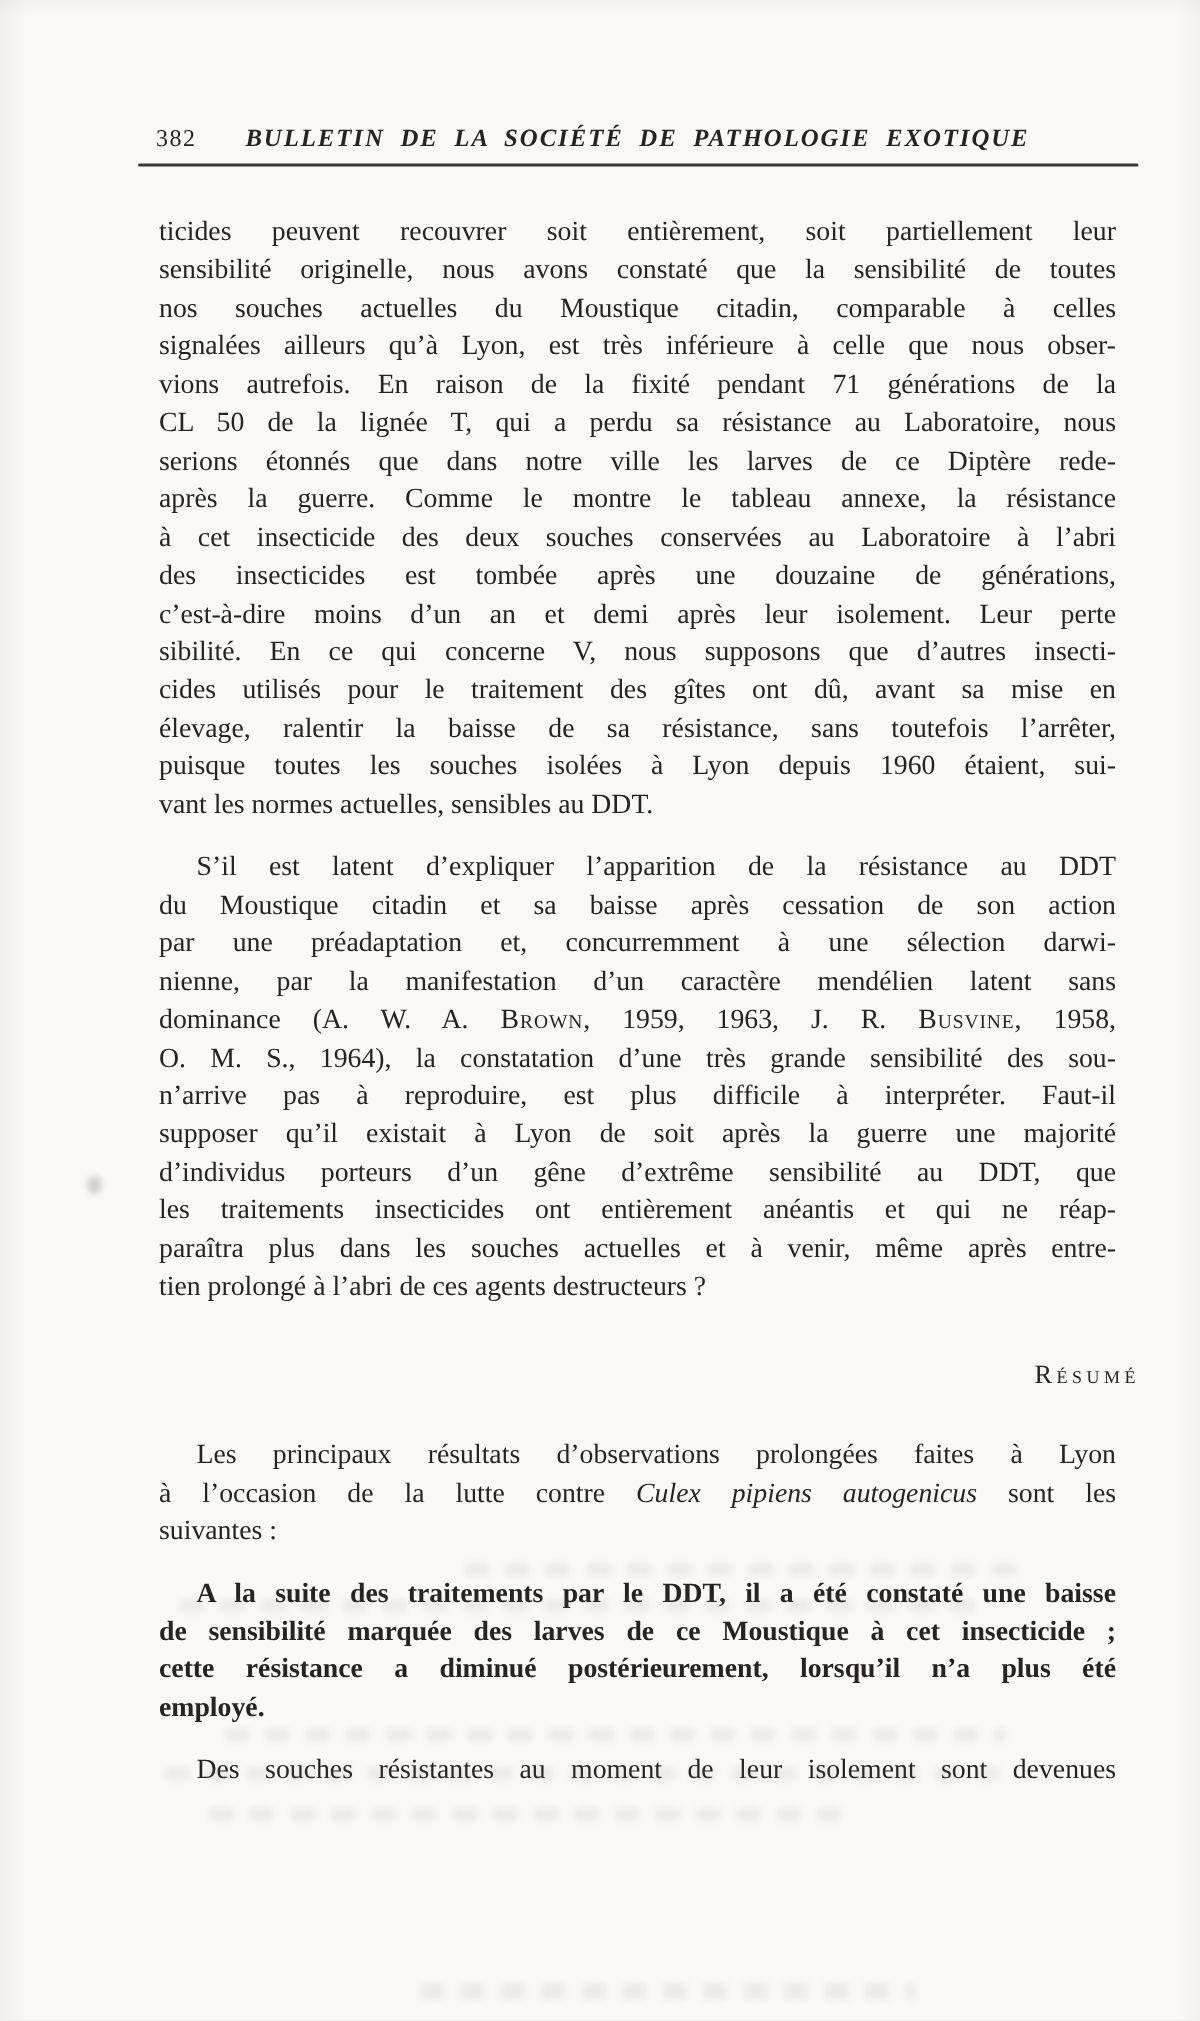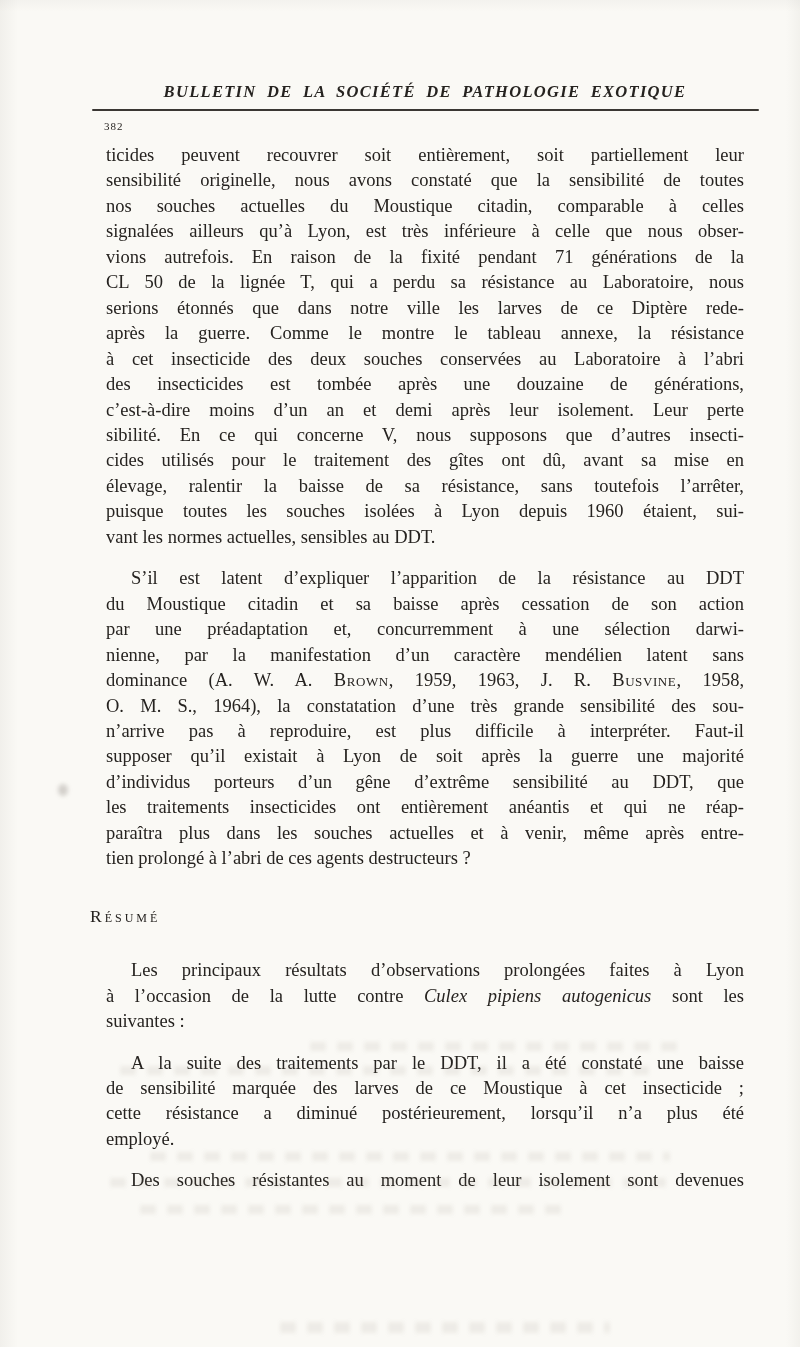--- a/index.html
+++ b/index.html
@@ -26,23 +26,22 @@
     position: absolute;
     top: 82px;
     left: 90px;
     width: 670px;
     height: 24px;
   }
   .pageno {
     position: absolute;
     left: 14px;
     top: 2px;
-    font-size: 11px;
+    font-size: 16px;
     letter-spacing: 1px;
-    margin-top: 36px;
   }
   .jtitle {
     display: block;
     text-align: center;
     font-size: 16.5px;
     font-weight: bold;
     font-style: italic;
     letter-spacing: 1.3px;
     word-spacing: 5px;
     white-space: nowrap;
@@ -59,32 +58,32 @@
   
   .body {
     position: absolute;
     top: 127px;
     left: 90px;
     width: 670px;
     font-size: 18.5px;
     line-height: 25.45px;
   }
   .para { margin: 16px; }
-  .para.gap { margin-top: 13px; }
+  .para.gap { margin-top: 13px; font-weight: bold; }
   .line {
     text-align: justify;
     text-align-last: justify;
     white-space: normal;
   }
   .line.last { text-align-last: left; }
   .line.indent { text-indent: 25px; }
   .sc { font-variant: small-caps; letter-spacing: 0.6px; }
   .i  { font-style: italic; }
   .heading {
-    text-align: left;
+    text-align: right;
     font-variant: small-caps;
     font-size: 17.5px;
     letter-spacing: 3px;
     margin: 32px 0 29px 0;
   }
   
   .smudge {
     position: absolute;
     left: 58px;
     top: 784px;

